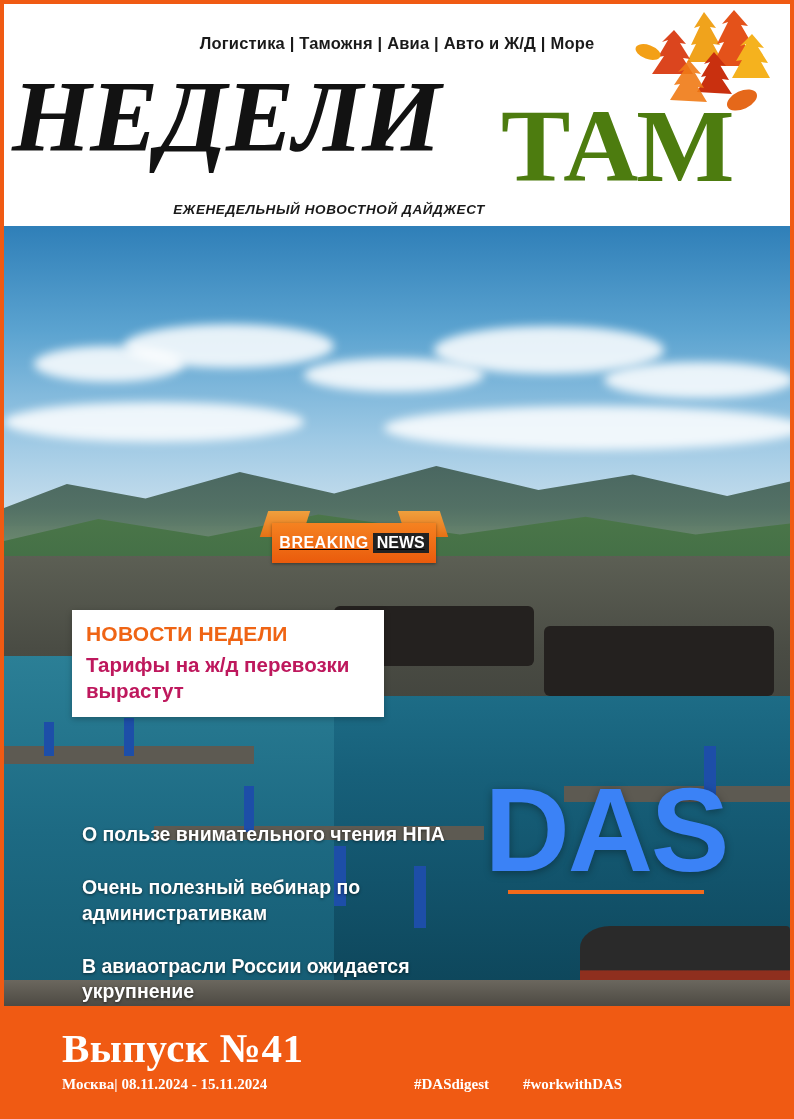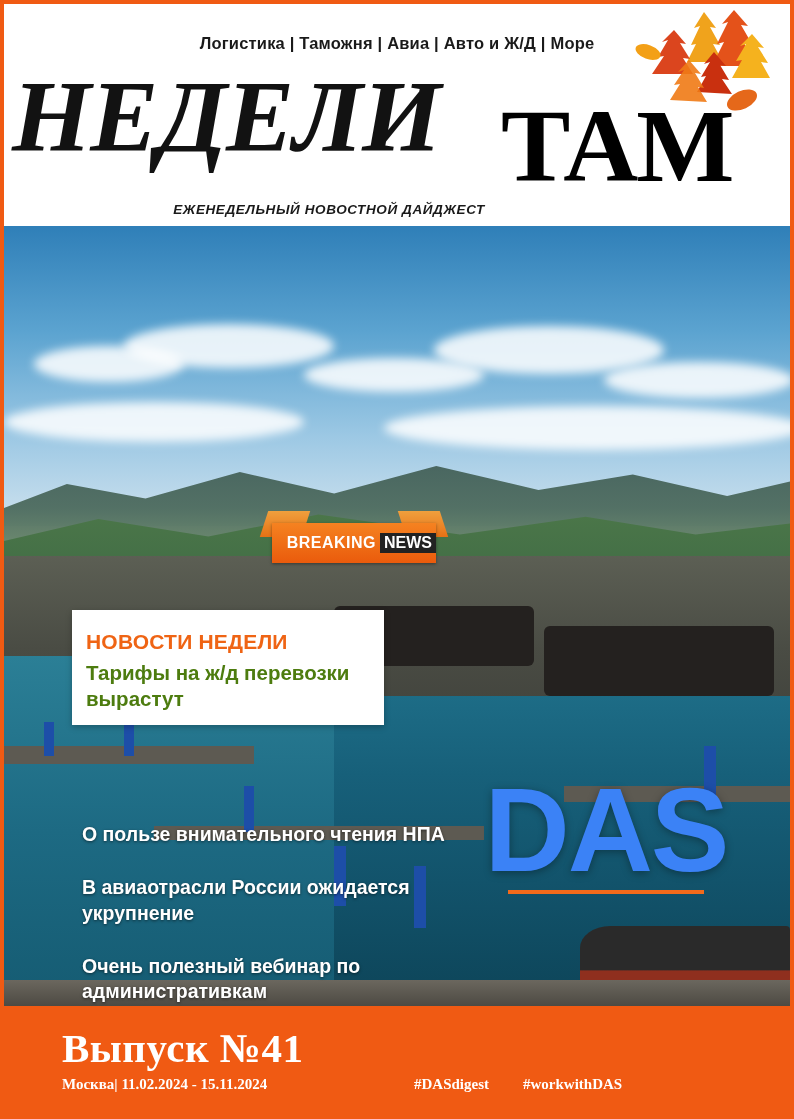--- a/index.html
+++ b/index.html
@@ -49,21 +49,21 @@
     color: #121212;
     letter-spacing: -1px;
   }
   .logo-tam {
     position: absolute;
     left: 497px; top: 28px;
     font-family: "Liberation Serif", serif;
     font-weight: bold;
     font-size: 104px;
     line-height: 1;
-    color: #000000;
+    color: #4d7c0f;
     letter-spacing: -2px;
   }
   .sub-tagline {
     position: absolute;
     top: 198px; left: 0; width: 650px;
     text-align: center;
     font-size: 13.5px;
     font-weight: bold;
     font-style: italic;
     color: #1a1a1a;
@@ -180,46 +180,46 @@
     width: 176px; height: 68px;
   }
   .breaking-ribbon {
     position: absolute; left: 6px; top: 14px;
     width: 164px; height: 40px;
     background: linear-gradient(#f58220, #ea5b0c);
     box-shadow: 0 1px 3px rgba(0,0,0,.4);
   }
   .breaking-ribbon .txt {
     position: absolute; left: 0; top: 0; width: 100%; height: 100%;
-    display: flex; align-items: center; justify-content: flex-end; gap: 4px;
+    display: flex; align-items: center; justify-content: center; gap: 4px; text-decoration: underline;
   }
   .bw { color: #fff; font-weight: bold; font-size: 16px; letter-spacing: .5px; }
   .bn { background: #222; color: #fff; font-weight: bold; font-size: 16px; padding: 1px 4px; }
   .breaking-flag-l, .breaking-flag-r {
     position: absolute; top: 2px; width: 42px; height: 26px;
     background: linear-gradient(#f7a23b,#ef7112);
     transform: skewX(-18deg);
     opacity: .95;
   }
   .breaking-flag-l { left: -2px; }
   .breaking-flag-r { right: -2px; transform: skewX(18deg); }
 
   .news-box {
     position: absolute; left: 68px; top: 384px;
     width: 312px;
     background: #ffffff;
-    padding: 20px 14px 14px 14px;
+    padding: 12px 14px 14px 14px;
     box-shadow: 0 2px 6px rgba(0,0,0,.25);
   }
   .news-box .kicker {
     color: #ef6414; font-weight: bold; font-size: 21px;
     letter-spacing: .2px; margin-bottom: 6px;
   }
   .news-box .headline {
-    color: #4d7c0f; font-weight: bold; font-size: 20.5px; line-height: 1.25;
+    color: #be185d; font-weight: bold; font-size: 20.5px; line-height: 1.25;
   }
 
   .headline-list {
     position: absolute; left: 78px; top: 568px;
     width: 372px;
   }
   .hl-item {
     color: #ffffff; font-weight: bold; font-size: 19.5px; line-height: 1.3;
     margin-bottom: 27px;
     text-shadow: 0 1px 3px rgba(0,0,0,.55);
@@ -358,34 +358,34 @@
       </div>
     </div>
 
     <div class="news-box">
       <div class="kicker">НОВОСТИ НЕДЕЛИ</div>
       <div class="headline">Тарифы на ж/д перевозки вырастут</div>
     </div>
 
     <div class="headline-list">
       <div class="hl-item">О пользе внимательного чтения НПА</div>
+      <div class="hl-item">Очень полезный вебинар по административкам</div>
       <div class="hl-item">В авиаотрасли России ожидается укрупнение</div>
-      <div class="hl-item">Очень полезный вебинар по административкам</div>
       <div class="hl-item">Судовладельца «попросили» доплатить</div>
     </div>
 
     <div class="das-logo">
       <div class="das-text">DAS</div>
       <div class="das-rule"></div>
     </div>
 
   </div>
 
   <div class="footer">
     <div class="issue">Выпуск №41</div>
-    <div class="footer-meta">Москва| 11.02.2024 - 15.11.2024</div>
+    <div class="footer-meta">Москва| 08.11.2024 - 15.11.2024</div>
     <div class="tags">
       <span>#DASdigest</span>
       <span>#workwithDAS</span>
     </div>
   </div>
 
 </div>
 
 </body></html>

